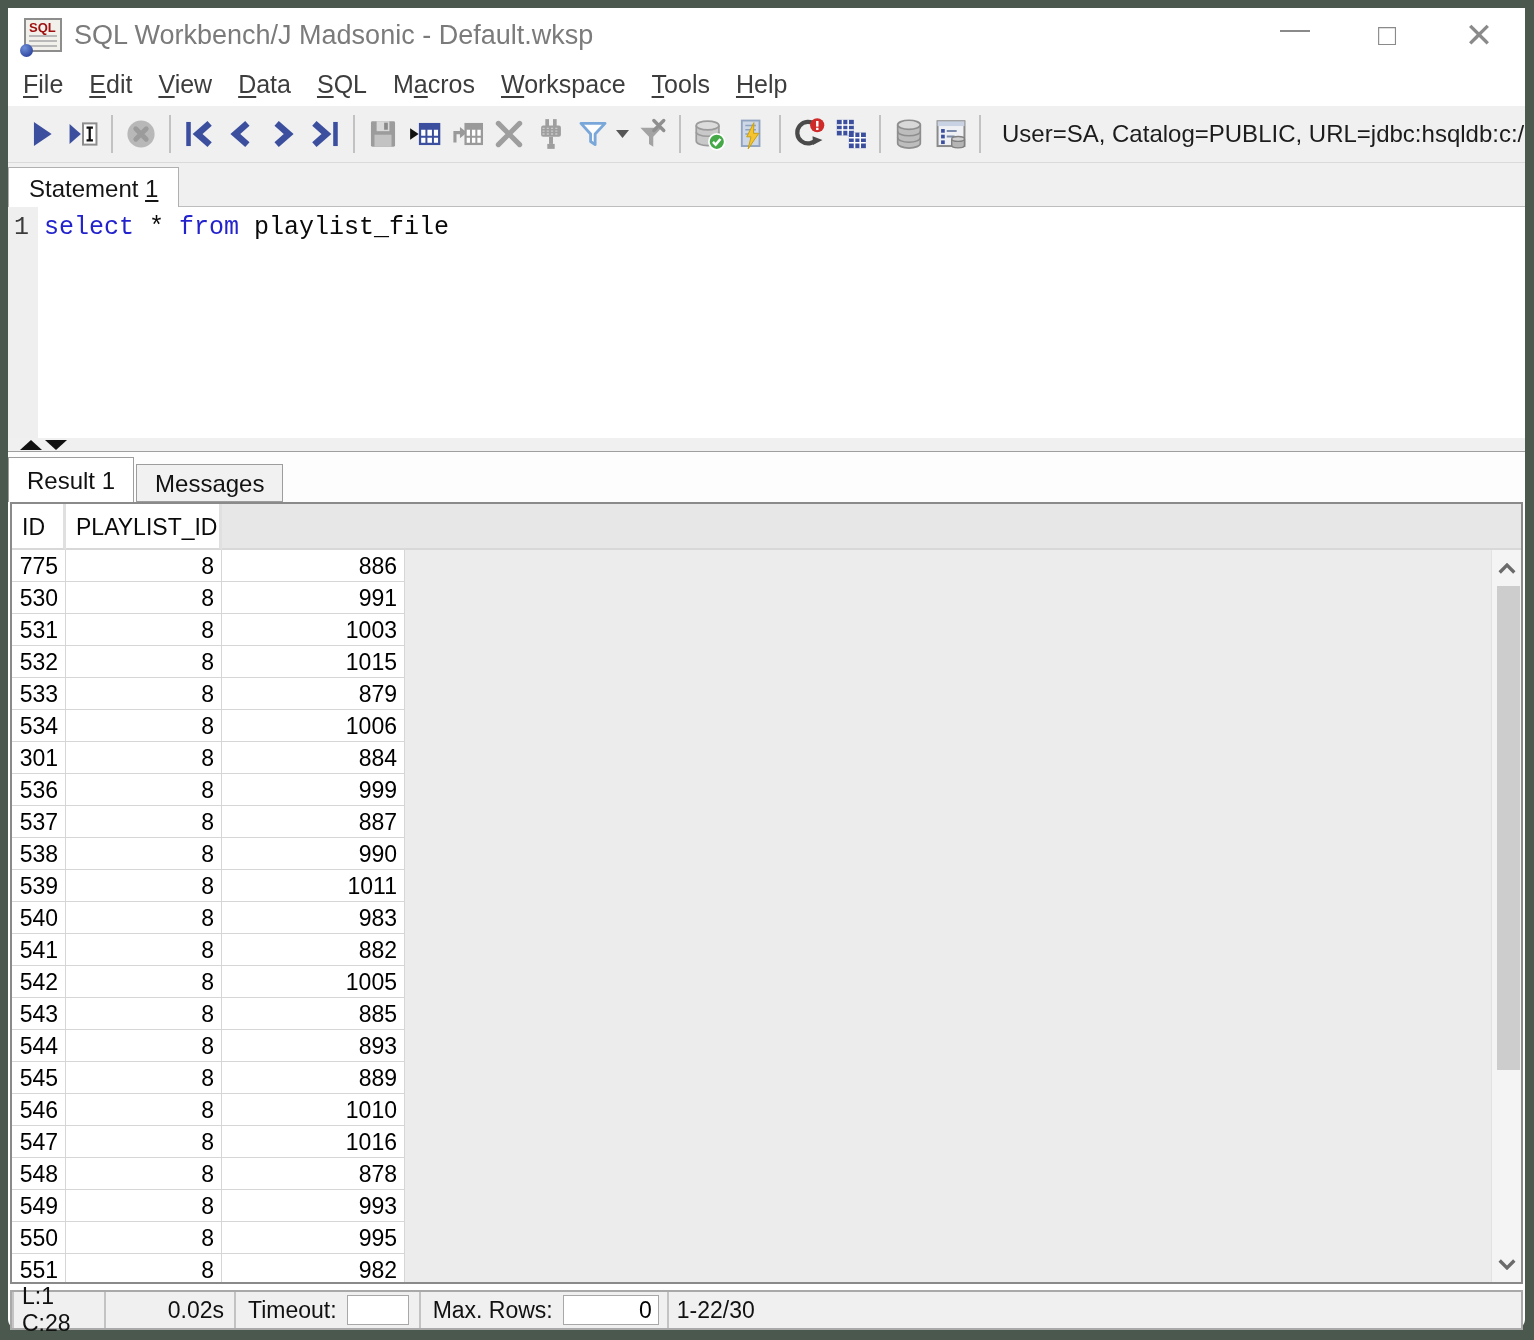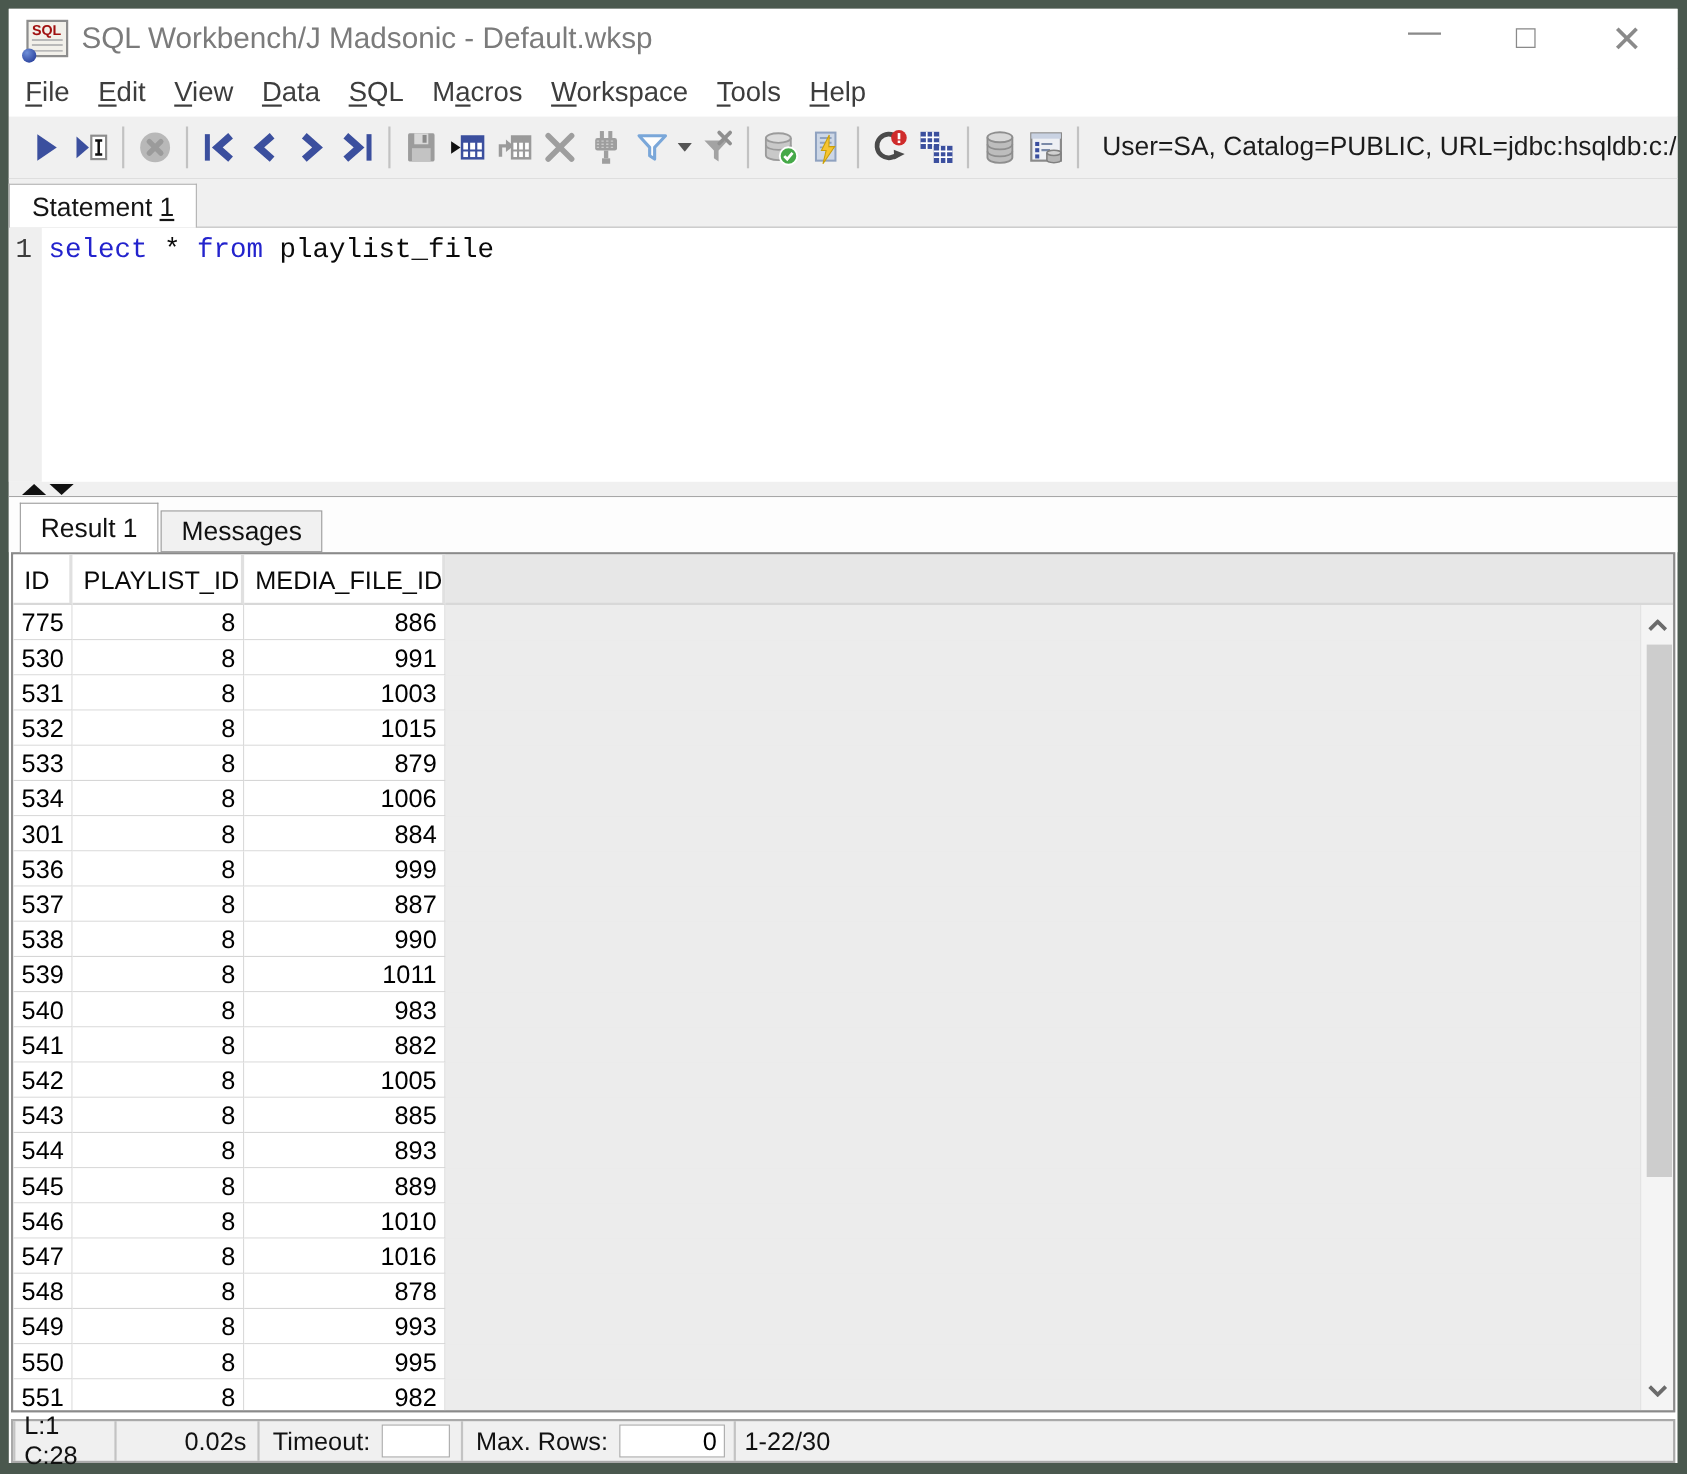--- a/index.html
+++ b/index.html
@@ -1,19 +1,19 @@
 <!DOCTYPE html>
 <html><head>
 <meta charset="utf-8">
 <style>
   * { margin:0; padding:0; box-sizing:border-box; }
   html,body { width:1534px; height:1340px; overflow:hidden; }
   body { font-family:"Liberation Sans", sans-serif; background:#4a584e; }
   .frame { position:absolute; left:8px; top:8px; width:1517px; height:1322px;
-           background:#ffffff; display:flex; flex-direction:column; }
+           background:#ffffff; display:flex; flex-direction:column;border-radius:11px; }
 
   
   .titlebar { height:54px; background:#fff; display:flex; align-items:center; padding-left:16px; flex:0 0 auto; }
   .appicon { width:38px; height:34px; position:relative; background:#f2f0ea; border:2px solid #8d8d8d; }
   .appicon .sqltxt { position:absolute; top:0px; left:3px; font-size:13px; font-weight:bold; color:#a01010; letter-spacing:0px; }
   .appicon .lines { position:absolute; left:3px; right:3px; top:15px; height:12px;
                     background:repeating-linear-gradient(#b9b9b9 0 2px, transparent 2px 5px); }
   .appicon .ball { position:absolute; left:-6px; bottom:-7px; width:13px; height:13px; border-radius:50%;
                    background:radial-gradient(circle at 35% 30%, #6f8fd8, #1a2f8f); }
   .title-text { margin-left:12px; font-size:27px; color:#7b7b7b; white-space:nowrap; }
@@ -52,21 +52,21 @@
   .code .pl { color:#0a0a0a; }
 
   
   .splitter { height:14px; background:#f0f0f0; border-bottom:1px solid #9f9f9f; display:flex; align-items:center;
               padding-left:12px; flex:0 0 auto; }
   .tri { width:0; height:0; border-left:11px solid transparent; border-right:11px solid transparent; }
   .tri-up { border-bottom:10px solid #111; margin-right:3px; }
   .tri-dn { border-top:10px solid #111; }
 
   
-  .result-strip { height:50px; background:#fdfdfd; display:flex; align-items:flex-end; padding-left:10px; flex:0 0 auto; }
+  .result-strip { height:50px; background:#fdfdfd; display:flex; align-items:flex-end; flex:0 0 auto; }
   .rtab { font-size:24px; color:#111; border:1px solid #9d9d9d; padding:6px 18px; white-space:nowrap; }
   .rtab-active { background:#fff; height:45px; border-bottom:none; padding-top:9px; z-index:2; }
   .rtab-idle { background:#f1f1f1; height:38px; margin-left:2px; padding-top:5px; }
 
   
   .grid-panel { height:782px; margin:0 2px; border:2px solid #8a8a8a; background:#ececec; flex:0 0 auto;
                 display:flex; flex-direction:column; overflow:hidden; }
   .g-header { height:46px; display:flex; background:#e7e7e7; flex:0 0 auto; }
   .g-hcell { background:#fff; border-right:3px solid #e0e0e0; border-bottom:2px solid #d8d8d8;
              font-size:23px; color:#0a0a0a; padding:10px 0 0 10px; }
@@ -305,21 +305,20 @@
 
   <div class="result-strip">
     <div class="rtab rtab-active">Result 1</div>
     <div class="rtab rtab-idle">Messages</div>
   </div>
 
   <div class="grid-panel">
     <div class="g-header">
       <div class="g-hcell c0">ID</div>
       <div class="g-hcell c1">PLAYLIST_ID</div>
-      <div class="g-hcell c2">MEDIA_FILE_ID</div>
       <div class="g-hfill"></div>
     </div>
     <div class="g-body">
       <div class="g-rows">
           <div class="g-row">
             <div class="g-cell c0">775</div>
             <div class="g-cell c1">8</div>
             <div class="g-cell c2">886</div>
             <div class="g-fill"></div>
           </div>

